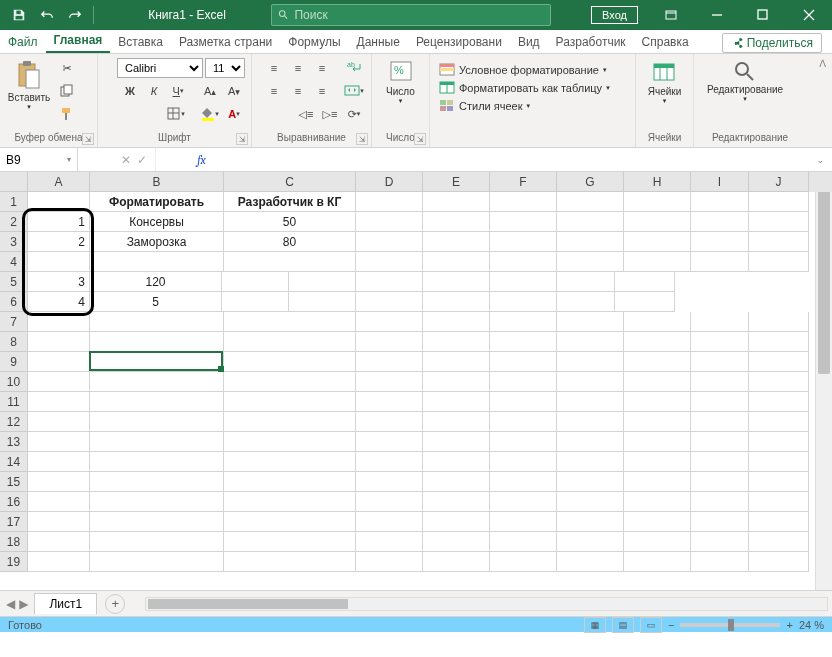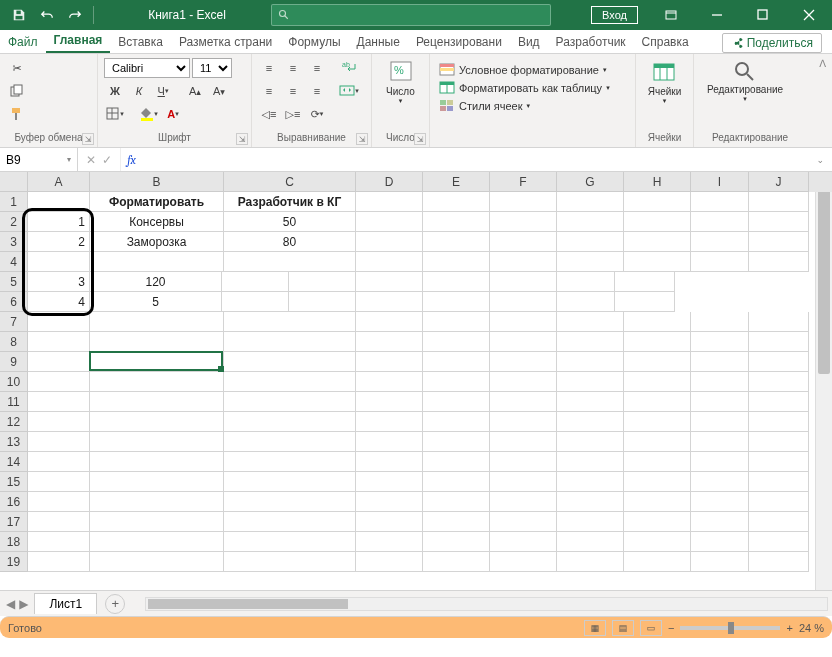--- a/index.html
+++ b/index.html
@@ -23,27 +23,27 @@
 .ribbon-tab.active { color: #217346; font-weight: 600; border-bottom: 2px solid #217346; }
 .share-btn { margin-left: auto; margin-right: 10px; color: #217346; display: flex; align-items: center; gap: 4px; padding: 2px 8px; border: 1px solid #bdbdbd; border-radius: 2px; cursor: pointer; font-size: 12px; }
 
 .ribbon-body { height: 94px; background: #f3f2f1; border-bottom: 1px solid #d4d4d4; display: flex; }
 .ribbon-group { border-right: 1px solid #e1dfdd; padding: 4px 6px 2px; display: flex; flex-direction: column; justify-content: space-between; position: relative; }
 .group-label { font-size: 10px; color: #666; text-align: center; padding-bottom: 2px; }
 .group-content { flex: 1; display: flex; align-items: flex-start; gap: 4px; }
 .big-btn { display: flex; flex-direction: column; align-items: center; width: 46px; cursor: pointer; font-size: 10px; color: #333; padding: 2px; }
 .small-col { display: flex; flex-direction: column; gap: 3px; }
 .small-btn { width: 22px; height: 20px; display: flex; align-items: center; justify-content: center; cursor: pointer; font-size: 11px; color:#444;}
-.font-row { display: flex; gap: 2px; align-items: center; margin-bottom: 3px; }
+.font-row { display: flex; gap: 2px; align-items: center; margin-bottom: 3px; justify-content: flex-end; }
 .font-select { border: 1px solid #ababab; background: #fff; font-size: 11px; height: 20px; padding: 0 3px; }
 .dialog-launcher { position: absolute; bottom: 2px; right: 3px; font-size: 8px; color: #777; cursor: pointer; width:12px; height:12px; border:1px solid #ccc; display:flex; align-items:center; justify-content:center;}
 .styles-col { display:flex; flex-direction:column; gap:2px; font-size:11px; }
 .styles-item { display:flex; align-items:center; gap:4px; padding:1px 3px; cursor:pointer; white-space:nowrap; color:#333;}
 
-.namebox-row { height: 24px; border-bottom: 1px solid #d4d4d4; display: flex; align-items: center; background: #fff; font-size: 12px; }
+.namebox-row { height: 24px; border-bottom: 1px solid #d4d4d4; display: flex; align-items: center; background: #fff; font-size: 12px; gap: 35px; }
 .namebox { width: 78px; border-right: 1px solid #d4d4d4; padding: 0 6px; display: flex; align-items: center; justify-content: space-between; height: 100%; }
 .fx-btns { display: flex; align-items: center; gap: 6px; padding: 0 8px; color: #aaa; height:100%; border-right:1px solid #eee;}
 .fx-label { font-style: italic; font-family: 'Cambria', serif; color: #1d4ed8; padding: 0 6px; }
 .formula-input { flex: 1; border: none; outline: none; height: 100%; padding: 0 4px; font-size:12px;}
 
 .grid-area { position: relative; height: 418px; background: #fff; overflow: hidden; }
 .corner { position: absolute; top: 0; left: 0; width: 28px; height: 20px; background: #e6e6e6; border-right: 1px solid #ccc; border-bottom: 1px solid #ccc; z-index: 3; }
 .col-headers { position: absolute; top: 0; left: 28px; right: 0; height: 20px; display: flex; background: #e6e6e6; z-index: 2; }
 .col-h { border-right: 1px solid #ccc; border-bottom: 1px solid #ccc; display: flex; align-items: center; justify-content: center; font-size: 12px; color: #444; }
 .row-headers { position: absolute; top: 20px; left: 0; width: 28px; background: #e6e6e6; z-index: 2; }
@@ -60,21 +60,21 @@
 .vscroll { position:absolute; right:0; top:0; bottom:0; width:17px; background:#f0f0f0; border-left:1px solid #ddd;}
 .vthumb { position:absolute; left:2px; right:2px; top:2px; height:200px; background:#c1c1c1; border-radius:2px;}
 
 .sheet-tabs { height: 26px; background: #f3f2f1; border-top: 1px solid #d4d4d4; display: flex; align-items: center; font-size: 12px; }
 .tab-nav { display: flex; padding: 0 6px; gap: 4px; color: #888; }
 .sheet-tab { background: #fff; border: 1px solid #ccc; border-bottom: none; padding: 3px 14px; font-size: 12px; cursor: pointer; }
 .add-sheet { width: 20px; height: 20px; border: 1px solid #ccc; border-radius: 50%; display: flex; align-items: center; justify-content: center; margin-left: 8px; cursor: pointer; color: #666; font-size: 13px; }
 .hscroll-track { flex:1; margin-left:20px; margin-right:4px; height:14px; background:#f0f0f0; border:1px solid #ddd; position:relative;}
 .hthumb { position:absolute; left:2px; top:1px; bottom:1px; width:200px; background:#c1c1c1;}
 
-.statusbar { height: 22px; background: #fdba74; border-top: 1px solid #d4d4d4; display: flex; align-items: center; font-size: 11px; color: #555; padding: 0 8px; border-radius: 9px; }
+.statusbar { height: 16px; background: #7dd3fc; border-top: 1px solid #d4d4d4; display: flex; align-items: center; font-size: 11px; color: #555; padding: 0 8px; }
 .status-right { margin-left: auto; display: flex; align-items: center; gap: 6px; }
 .view-btn { width: 22px; height: 16px; border: 1px solid #ccc; cursor: pointer; display:flex; align-items:center; justify-content:center; font-size:9px; }
 .zoom-slider { width: 100px; height: 4px; background: #ccc; position: relative; }
 .zoom-thumb { position: absolute; top: -4px; left: 48px; width: 6px; height: 12px; background: #888; }
 
 svg { display: block; }
 </style>
 </head>
 <body>
 
@@ -98,20 +98,21 @@
         </svg>
       </div>
     <div class="qat-sep"></div>
   </div>
   <div class="title-center">Книга1 - Excel</div>
   <div class="search-box">
     <svg width="12" height="12" viewBox="0 0 16 16" style="margin-right:5px">
         <circle cx="6" cy="6" r="4" fill="none" stroke="#c0dccb" stroke-width="1.5"></circle>
         <line x1="9" y1="9" x2="13" y2="13" stroke="#c0dccb" stroke-width="1.5"></line>
       </svg>
+    <input placeholder="Поиск" style="">
   </div>
   <div class="signin-btn">Вход</div>
   <div class="win-controls">
     <div class="win-btn">
         <svg width="16" height="16">
           <rect x="3" y="4" width="10" height="8" fill="none" stroke="#fff"></rect>
           <line x1="3" y1="6" x2="13" y2="6" stroke="#fff"></line>
         </svg>
       </div>
     <div class="win-btn">
@@ -148,20 +149,29 @@
     <svg width="12" height="12" viewBox="0 0 16 16">
         <path fill="#217346" d="M11 5l-5 3 5 3M11 4a2 2 0 100-1 2 2 0 000 1zM5 9a2 2 0 100-1 2 2 0 000 1zM11 13a2 2 0 100-1 2 2 0 000 1z"></path>
       </svg>
     <span>Поделиться</span>
   </div>
 </div>
 
 <div class="ribbon-body">
   <div class="ribbon-group" style="width:98px">
     <div class="group-content">
+      <div class="big-btn">
+        <svg width="28" height="32" viewBox="0 0 28 32">
+            <rect x="4" y="4" width="16" height="22" fill="#d9b577" stroke="#b08b4f"></rect>
+            <rect x="8" y="1" width="8" height="5" rx="1" fill="#888"></rect>
+            <rect x="11" y="10" width="13" height="18" fill="#fff" stroke="#888"></rect>
+          </svg>
+        <span>Вставить</span>
+        <span style="font-size:7px">▾</span>
+      </div>
       <div class="small-col">
         <div class="small-btn">✂</div>
         <div class="small-btn">
             <svg width="14" height="14">
               <rect x="1" y="3" width="8" height="9" fill="none" stroke="#666"></rect>
               <rect x="4" y="1" width="8" height="9" fill="#fff" stroke="#666"></rect>
             </svg>
           </div>
         <div class="small-btn">
             <svg width="14" height="14">

